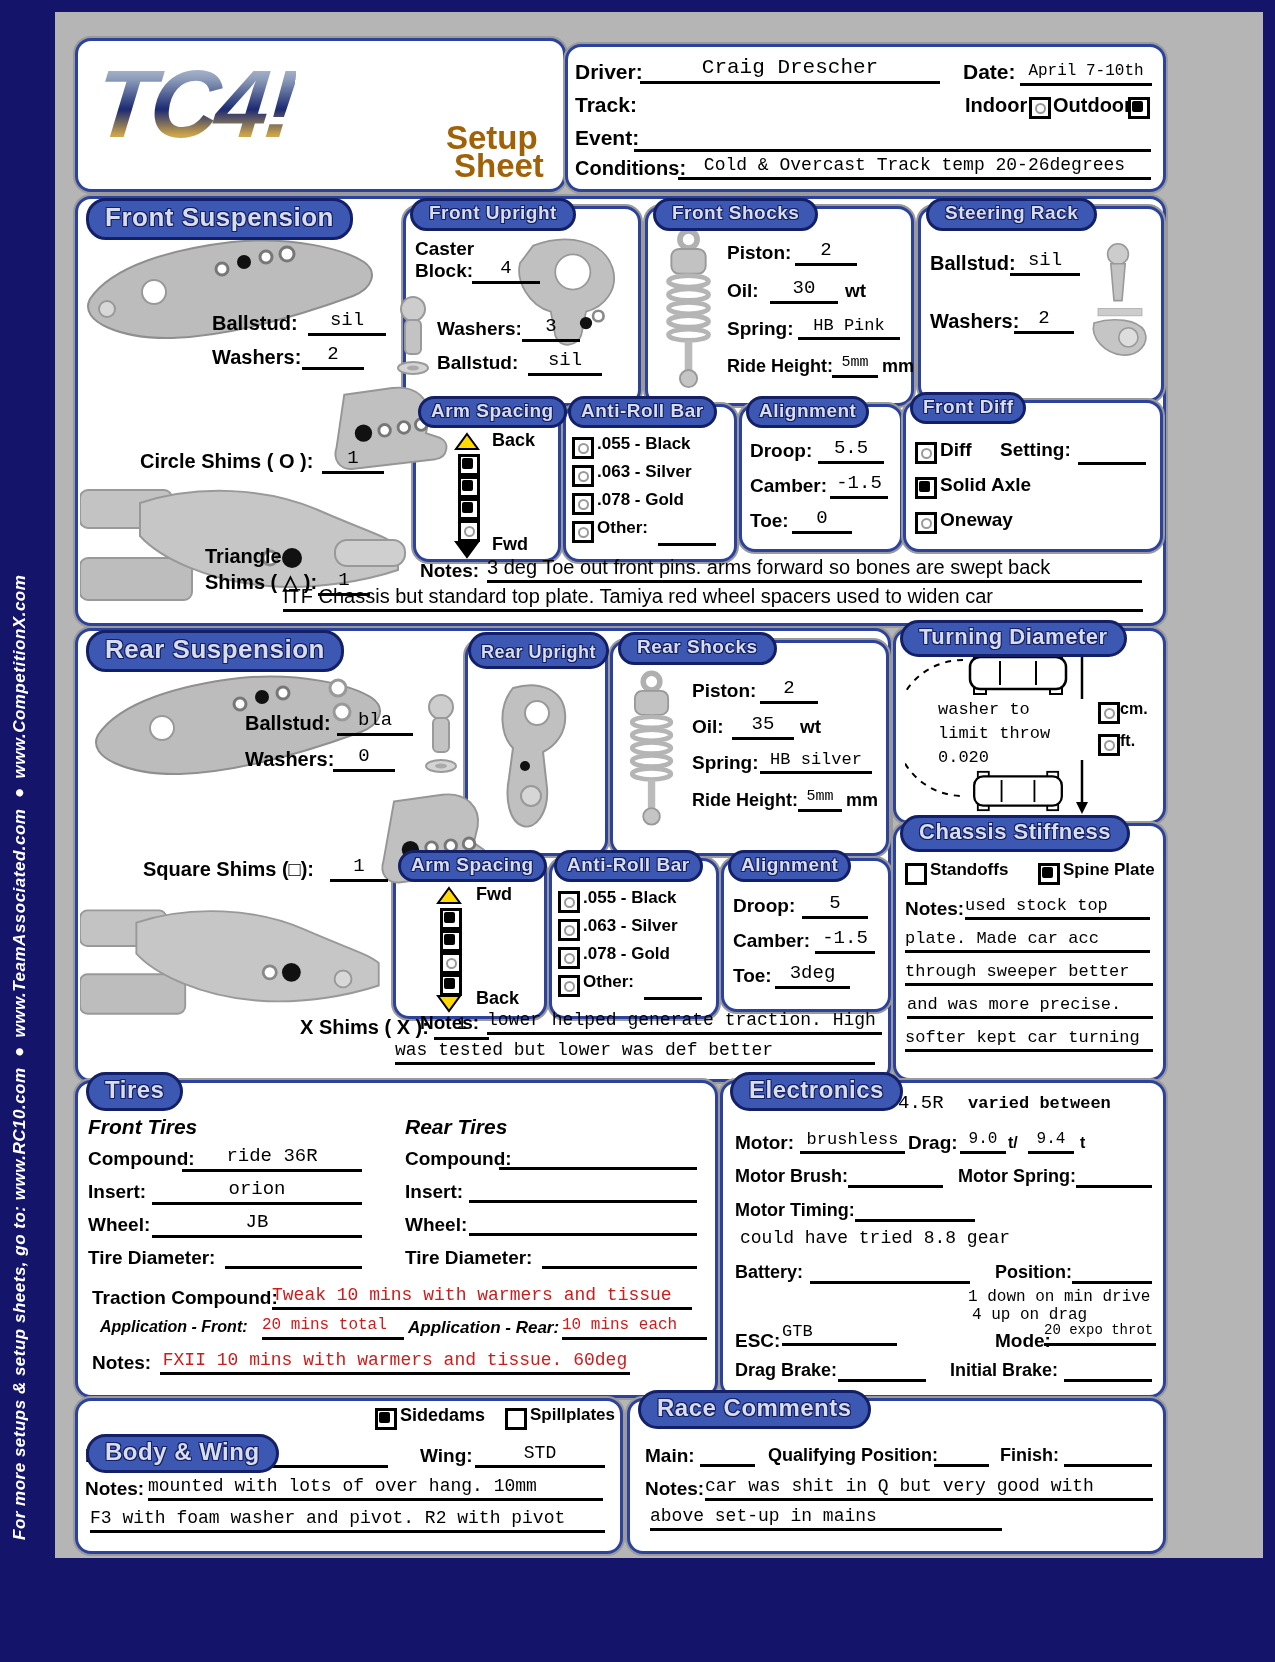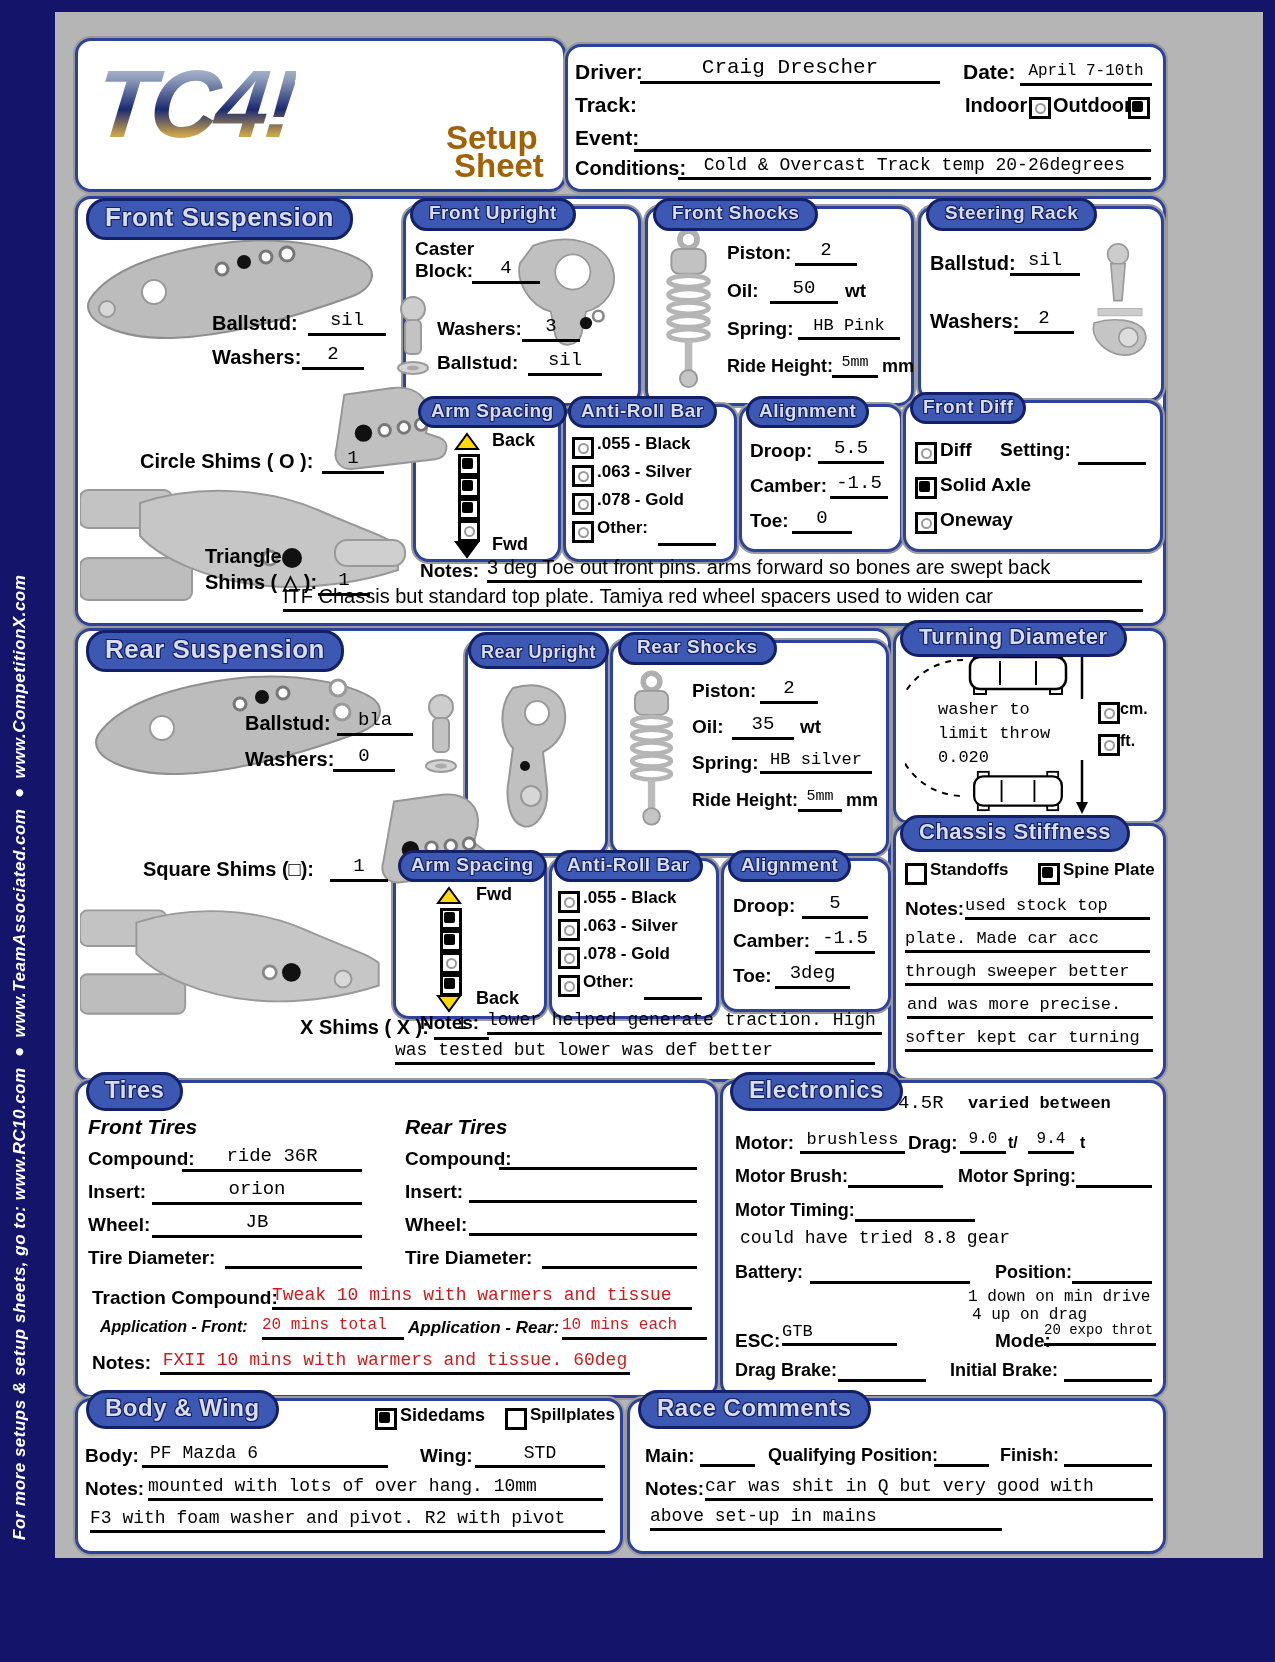--- a/index.html
+++ b/index.html
@@ -128,21 +128,21 @@
     <ellipse cx="32" cy="70" rx="21" ry="6" fill="none" stroke="#b5b5b5" stroke-width="5"></ellipse>
     <ellipse cx="32" cy="84" rx="21" ry="6" fill="none" stroke="#b5b5b5" stroke-width="5"></ellipse>
     <ellipse cx="32" cy="98" rx="21" ry="6" fill="none" stroke="#b5b5b5" stroke-width="5"></ellipse>
     <ellipse cx="32" cy="112" rx="21" ry="6" fill="none" stroke="#b5b5b5" stroke-width="5"></ellipse>
     <rect x="28" y="118" width="8" height="32" fill="#bbb"></rect>
     <circle cx="32" cy="158" r="9" fill="#c5c5c5" stroke="#999" stroke-width="2"></circle>
   </svg>
   <div class="lbl" style="left:727px;top:242px;">Piston:</div>
   <div class="fld" style="left:795px;top:240px;width:62px;">2</div>
   <div class="lbl" style="left:727px;top:280px;">Oil:</div>
-  <div class="fld" style="left:770px;top:278px;width:68px;">50</div>
+  <div class="fld" style="left:770px;top:278px;width:68px;">30</div>
   <div class="lbl" style="left:845px;top:280px;">wt</div>
   <div class="lbl" style="left:727px;top:318px;">Spring:</div>
   <div class="fld" style="left:798px;top:316px;width:102px;font-size:17px;">HB Pink</div>
   <div class="lbl" style="left:727px;top:356px;font-size:18px;">Ride Height:</div>
   <div class="fld" style="left:832px;top:354px;width:46px;font-size:15px;">5mm</div>
   <div class="lbl" style="left:882px;top:356px;font-size:18px;">mm</div>
 
   <div class="box" style="left:918px;top:206px;width:240px;height:190px;"></div>
   <div class="pill" style="left:926px;top:198px;">Steering Rack</div>
   <svg class="img" style="left:1082px;top:226px;" width="72" height="162" viewBox="0 0 90 160">
@@ -429,21 +429,21 @@
   <div class="lbl" style="left:735px;top:1330px;">ESC:</div>
   <div class="fld left" style="left:782px;top:1322px;width:115px;font-size:17px;">GTB</div>
   <div class="lbl" style="left:995px;top:1330px;">Mode:</div>
   <div class="fld left" style="left:1044px;top:1322px;width:112px;font-size:14px;">20 expo throt</div>
   <div class="lbl" style="left:735px;top:1360px;font-size:18px;">Drag Brake:</div>
   <div class="fld" style="left:838px;top:1358px;width:88px;"></div>
   <div class="lbl" style="left:950px;top:1360px;font-size:18px;">Initial Brake:</div>
   <div class="fld" style="left:1064px;top:1358px;width:88px;"></div>
 
   <div class="box" style="left:75px;top:1398px;width:542px;height:150px;"></div>
-  <div class="pill" style="left:86px;top:1390px;font-size:24px;">Body &amp; Wing</div>
+  <div class="pill" style="left:86px;top:1434px;font-size:24px;">Body &amp; Wing</div>
   <span class="cb plain" style="left:375px;top:1408px;" data-checked="true"></span>
   <div class="lbl" style="left:400px;top:1405px;font-size:18px;">Sidedams</div>
   <span class="cb plain" style="left:505px;top:1408px;" data-checked="false"></span>
   <div class="lbl" style="left:530px;top:1405px;font-size:17px;">Spillplates</div>
   <div class="lbl" style="left:85px;top:1445px;">Body:</div>
   <div class="fld left" style="left:142px;top:1443px;width:238px;font-size:18px;padding-left:8px;">PF Mazda 6</div>
   <div class="lbl" style="left:420px;top:1445px;">Wing:</div>
   <div class="fld" style="left:475px;top:1443px;width:130px;font-size:18px;">STD</div>
   <div class="lbl" style="left:85px;top:1478px;">Notes:</div>
   <div class="fld left" style="left:148px;top:1476px;width:455px;font-size:18px;">mounted with lots of over hang. 10mm</div>

